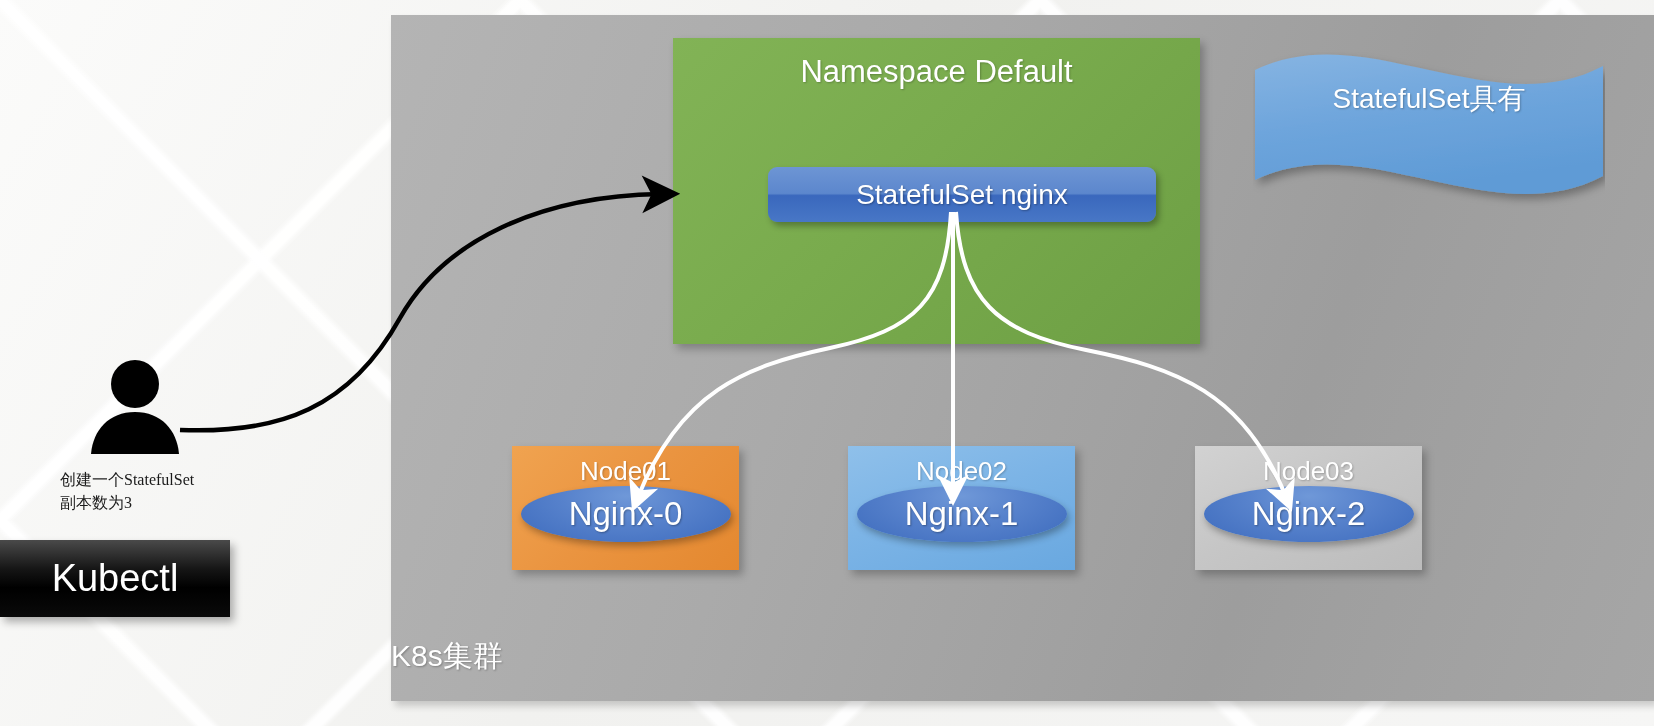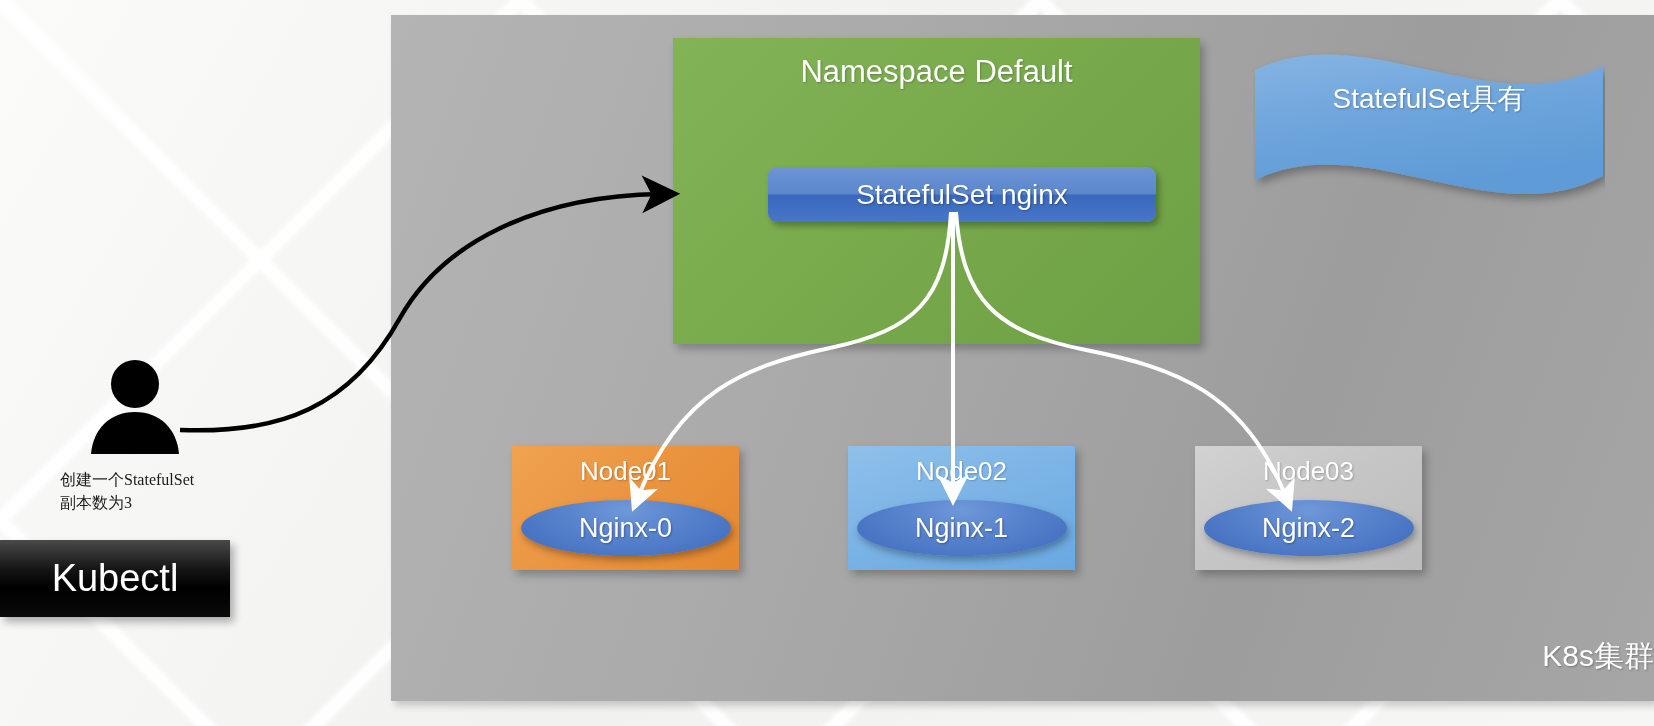--- a/index.html
+++ b/index.html
@@ -30,21 +30,21 @@
     width: 1263px;
     height: 686px;
     background: linear-gradient(110deg, #b4b4b4 0%, #aaaaaa 35%, #9d9d9d 70%, #a6a6a6 100%);
     box-shadow: 4px 5px 7px rgba(0,0,0,0.18);
   }
   #cluster-label {
     position: absolute;
     left: 0;
     right: 0;
     bottom: 24px;
-    text-align: right;
+    text-align: left;
     color: #ffffff;
     font-size: 30px;
     text-shadow: 1px 1px 2px rgba(0,0,0,0.28);
   }
 
   
   #namespace {
     position: absolute;
     left: 673px;
     top: 38px;
@@ -117,31 +117,31 @@
     left: 0; right: 0;
     text-align: center;
     color: #ffffff;
     font-size: 26px;
     text-shadow: 1px 1px 2px rgba(0,0,0,0.22);
   }
   .pod-ellipse {
     position: absolute;
     left: 50%;
     transform: translateX(-50%);
-    top: 54px;
+    top: 40px;
     width: 210px;
     height: 56px;
     border-radius: 50%;
     background: radial-gradient(ellipse at 50% 18%, #6f98d8 0%, #5782cc 42%, #3d6bbd 100%);
     box-shadow: 2px 4px 7px rgba(0,0,0,0.3);
     display: flex;
     align-items: center;
     justify-content: center;
     color: #ffffff;
-    font-size: 27px;
+    font-size: 33px;
     text-shadow: 1px 1px 2px rgba(0,0,0,0.3);
     box-sizing: border-box;
   }
   #node-01 {
     left: 512px;
     background: linear-gradient(135deg, #f0a350 0%, #ea9440 48%, #e4882f 100%);
   }
   #node-02 {
     left: 835px;
     background: linear-gradient(160deg, #8fc0ea 0%, #7cb4e6 45%, #69a8e0 100%);

